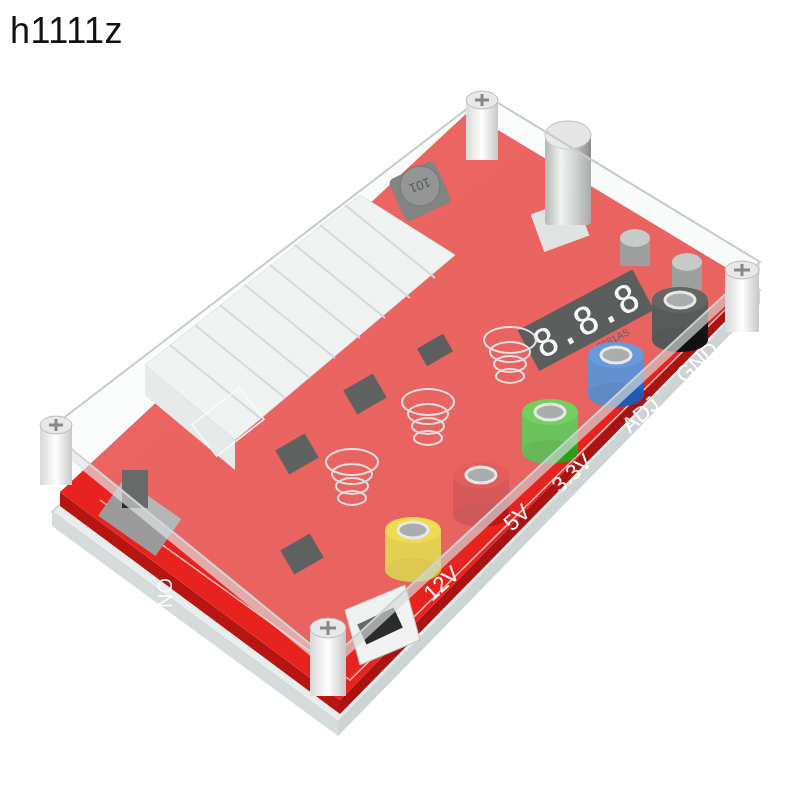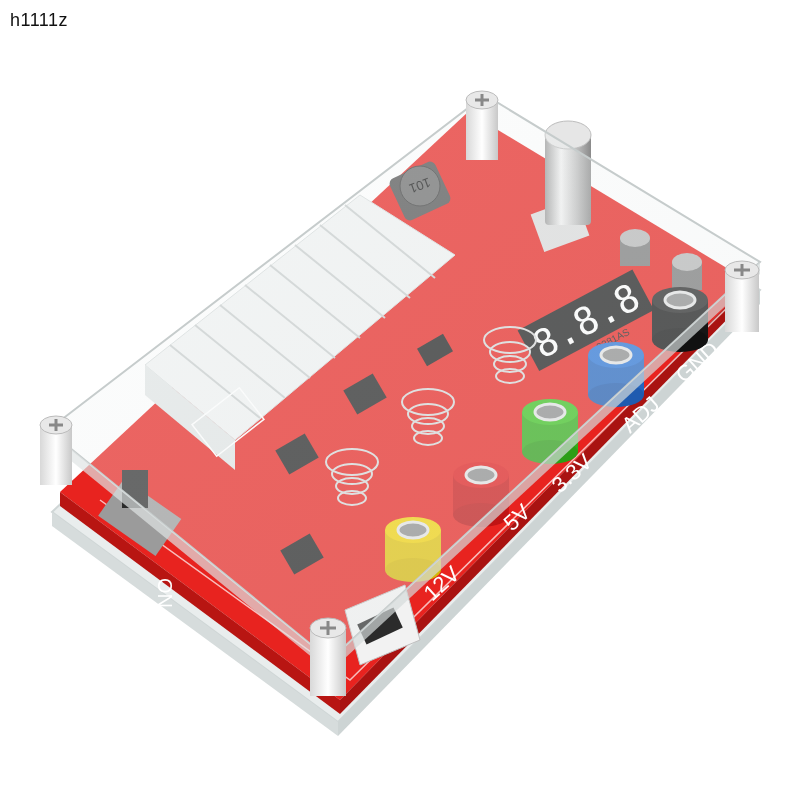--- a/index.html
+++ b/index.html
@@ -1,17 +1,17 @@
 <!DOCTYPE html>
 <html><head>
 <meta charset="utf-8">
 <style>
   html,body{margin:0;padding:0;background:#ffffff;}
   body{width:800px;height:800px;position:relative;overflow:hidden;font-family:"Liberation Sans",sans-serif;}
-  .watermark{position:absolute;left:10px;top:10px;font-size:18px;color:#111;letter-spacing:0.5px;}
+  .watermark{position:absolute;left:10px;top:10px;font-size:36px;color:#111;letter-spacing:0.5px;}
   svg{position:absolute;left:0;top:0;}
   .silk{font-family:"Liberation Sans",sans-serif;fill:#ffffff;}
 </style>
 </head>
 <body>
 
 <div class="watermark">h1111z</div>
 
 <svg width="800" height="800" viewBox="0 0 800 800">
   <defs>

